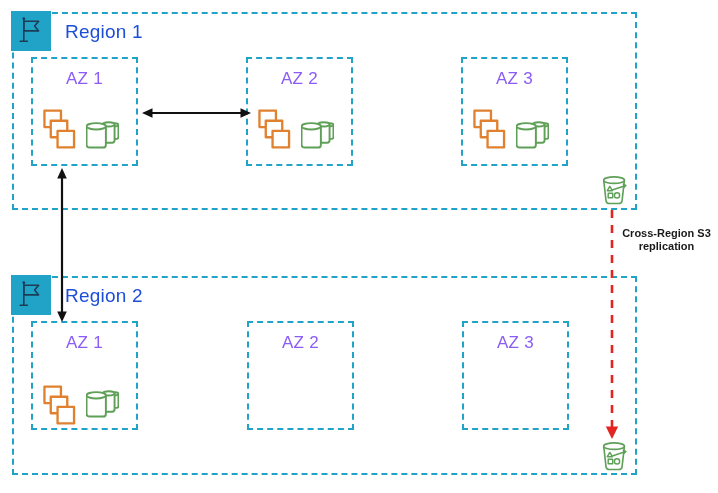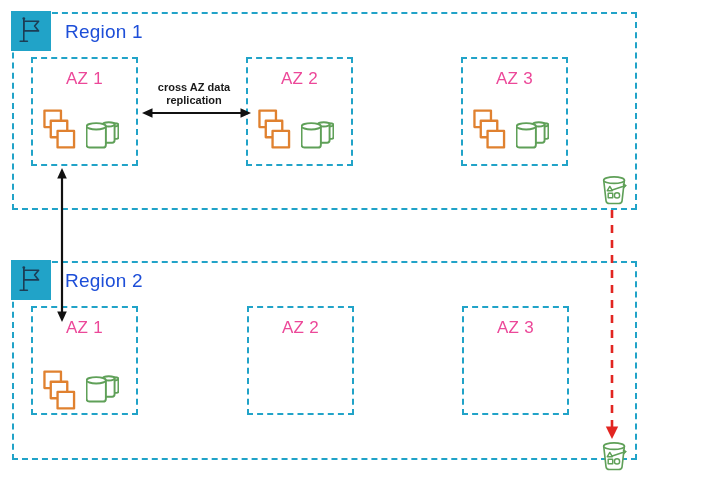--- a/index.html
+++ b/index.html
@@ -4,40 +4,40 @@
 <style>
   html,body{margin:0;padding:0;background:#fff;}
   .canvas{
     position:relative;width:718px;height:493px;background:#ffffff;
     font-family:"Liberation Sans", sans-serif;overflow:hidden;
   }
   .region{
     position:absolute;border:2.5px dashed #21A3C8;background:transparent;
   }
   .region-1{left:12px;top:12px;width:621px;height:194px;}
-  .region-2{left:12px;top:261px;width:621px;height:195px;}
+  .region-2{left:12px;top:276px;width:621px;height:195px;}
   .flag-badge{
     position:absolute;left:-3px;top:-3px;width:40px;height:40px;
     background:#21A3C8;z-index:3;
   }
   .flag-badge svg{position:absolute;left:4px;top:3px;width:32px;height:33px;}
   .region-label{
     position:absolute;left:51px;top:7px;font-size:19px;font-weight:500;
     color:#1d4ed8;letter-spacing:0.2px;white-space:nowrap;
   }
   .az{
     position:absolute;border:2.5px dashed #21A3C8;top:43px;width:103px;height:105px;
   }
   .az-1{left:17px;}
   .az-2{left:232px;}
   .az-3{left:447px;}
   .r2 .az-2{left:233px;}
   .r2 .az-3{left:448px;}
   .az-label{
-    text-align:center;margin-top:10px;font-size:17px;color:#ec4899;
+    text-align:center;margin-top:10px;font-size:17px;color:#8b5cf6;
     font-weight:500;letter-spacing:0.3px;
   }
   .icon-orange{position:absolute;left:10px;top:50px;width:33px;height:41px;}
   .icon-green{position:absolute;left:53px;top:61px;width:33px;height:29px;}
   .r2 .icon-orange{top:62px;}
   .r2 .icon-green{top:66px;}
   .bucket{position:absolute;width:27px;height:31px;z-index:4;}
   .bucket-1{left:601px;top:175px;}
   .bucket-2{left:601px;top:441px;}
   .annotation{
@@ -215,15 +215,15 @@
       <line x1="62" y1="174" x2="62" y2="316" stroke="#111" stroke-width="2.2"></line>
       <polygon points="62,168 57.2,178.5 66.8,178.5" fill="#111"></polygon>
       <polygon points="62,322 57.2,311.5 66.8,311.5" fill="#111"></polygon>
     </g>
     <g>
       <line x1="612" y1="210" x2="612" y2="427" stroke="#E22521" stroke-width="2.6" stroke-dasharray="8 7"></line>
       <polygon points="612,439 605.8,426.5 618.2,426.5" fill="#E22521"></polygon>
     </g>
   </svg>
 
-  <div class="annotation ann-cross-az">cross AZ data replication</div>
+  <div class="annotation ann-s3">Cross-Region S3 replication</div>
 
 </div>
 
 </body></html>

